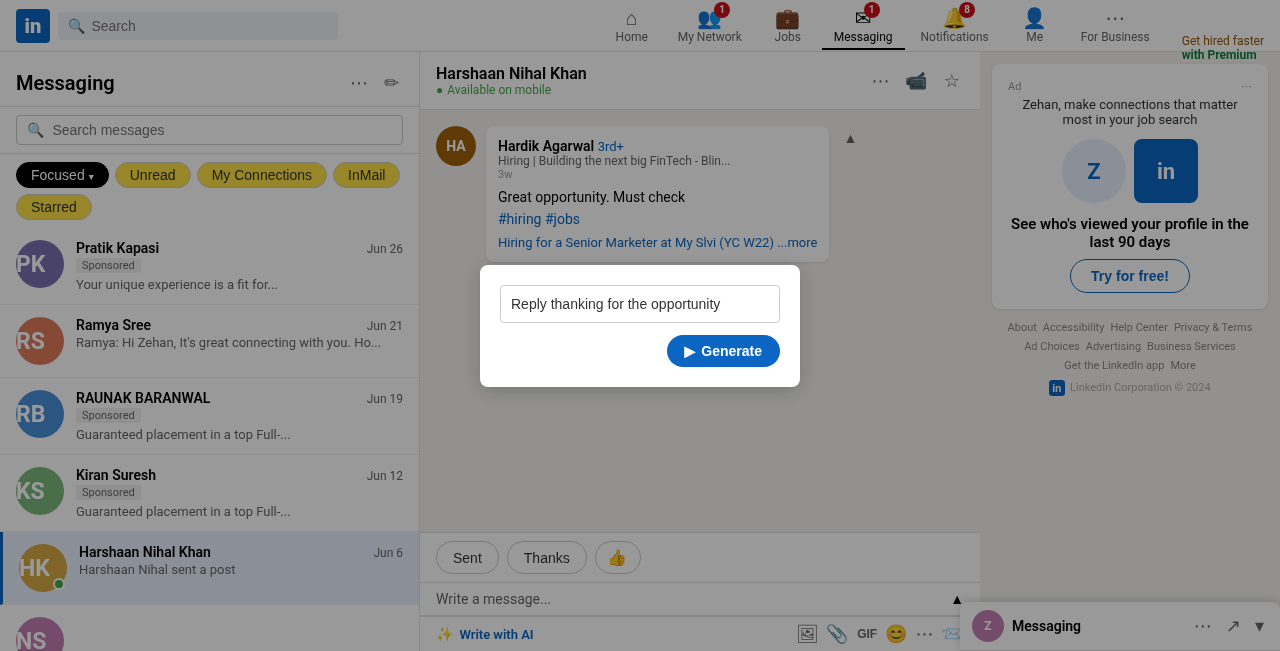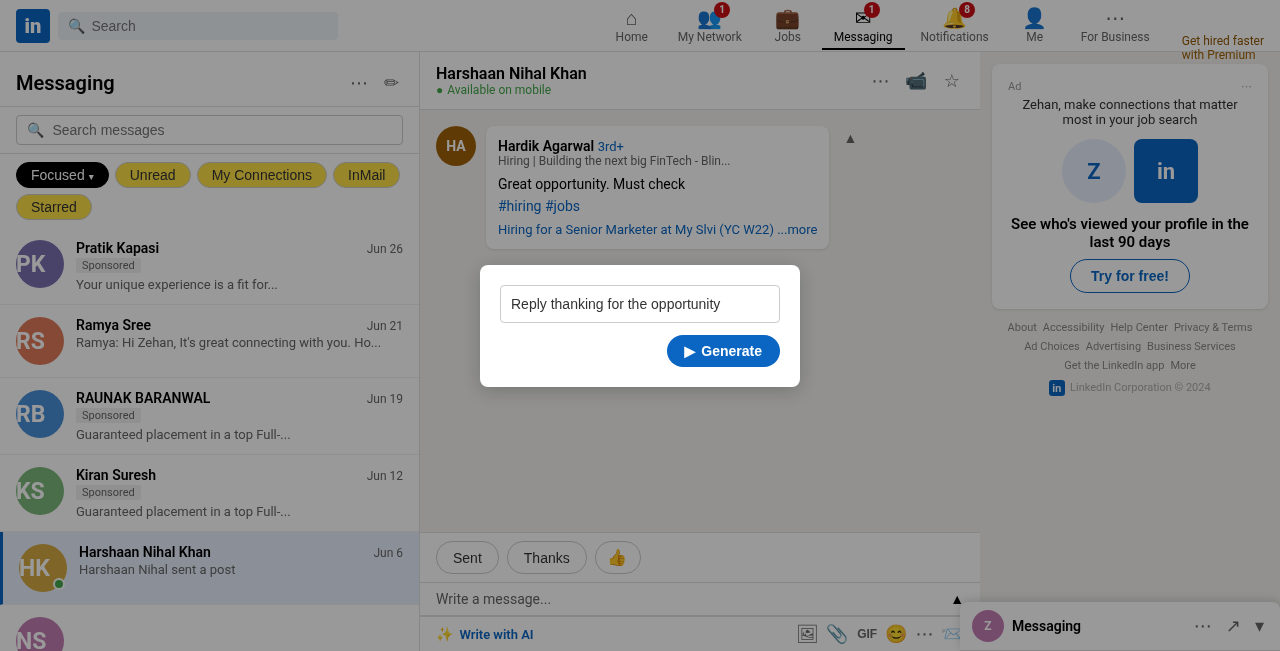--- a/index.html
+++ b/index.html
@@ -9,21 +9,21 @@
     .top-nav { background: #fff; border-bottom: 1px solid #e0e0e0; display: flex; align-items: center; padding: 0 16px; height: 52px; position: fixed; top: 0; left: 0; right: 0; z-index: 100; }
     .nav-logo { background: #0a66c2; color: #fff; font-size: 20px; font-weight: 900; width: 34px; height: 34px; display: flex; align-items: center; justify-content: center; border-radius: 4px; margin-right: 8px; flex-shrink: 0; }
     .nav-search { display: flex; align-items: center; background: #eef3f8; border-radius: 4px; padding: 6px 10px; width: 280px; gap: 6px; }
     .nav-search input { border: none; background: transparent; outline: none; font-size: 14px; width: 100%; color: #333; }
     .nav-items { display: flex; align-items: center; margin-left: auto; gap: 4px; }
     .nav-item { display: flex; flex-direction: column; align-items: center; padding: 4px 12px; color: #666; font-size: 12px; cursor: pointer; position: relative; border-bottom: 2px solid transparent; min-width: 60px; }
     .nav-item.active { color: #000; border-bottom: 2px solid #000; }
     .nav-icon { font-size: 20px; position: relative; }
     .badge { position: absolute; top: -4px; right: -8px; background: #cc1016; color: #fff; font-size: 10px; font-weight: bold; border-radius: 50%; width: 16px; height: 16px; display: flex; align-items: center; justify-content: center; }
     .nav-premium { margin-left: 16px; font-size: 12px; color: #915907; }
-    .nav-premium a { color: #a16207; text-decoration: none; font-weight: 400; }
+    .nav-premium a { color: #15803d; text-decoration: none; font-weight: 700; }
 
     
     .main-layout { display: flex; margin-top: 52px; height: calc(651px - 52px); }
 
     
     .msg-sidebar { width: 420px; background: #fff; border-right: 1px solid #e0e0e0; display: flex; flex-direction: column; flex-shrink: 0; }
     .msg-header { padding: 16px 16px 8px; display: flex; align-items: center; justify-content: space-between; border-bottom: 1px solid #e0e0e0; }
     .msg-title { font-size: 20px; font-weight: 600; }
     .msg-header-icons { display: flex; gap: 8px; }
     .icon-btn { background: none; border: none; cursor: pointer; font-size: 18px; color: #666; padding: 4px; border-radius: 50%; }
@@ -308,20 +308,21 @@
           <span>HA</span>
         </div>
         <div class="bubble-content">
           <div style="display:flex;justify-content:space-between;align-items:flex-start;">
             <div>
               <span class="bubble-sender-name">Hardik Agarwal</span>
               <span style="color:#0a66c2;font-size:13px;">3rd+</span>
             </div>
           </div>
           <div class="bubble-sender-info">Hiring | Building the next big FinTech - Blin...</div>
+          <div class="bubble-time">3w</div>
           <div class="bubble-text">
             <span>Great opportunity. Must check</span>
           </div>
           <div style="margin-top:6px;">
             <span class="bubble-hashtag">#hiring #jobs</span>
           </div>
           <div class="bubble-job">
             <span>Hiring for a Senior Marketer at</span>
             <span style="color:#0a66c2;cursor:pointer;">My Slvi (YC W22)</span>
             <span>...more</span>

